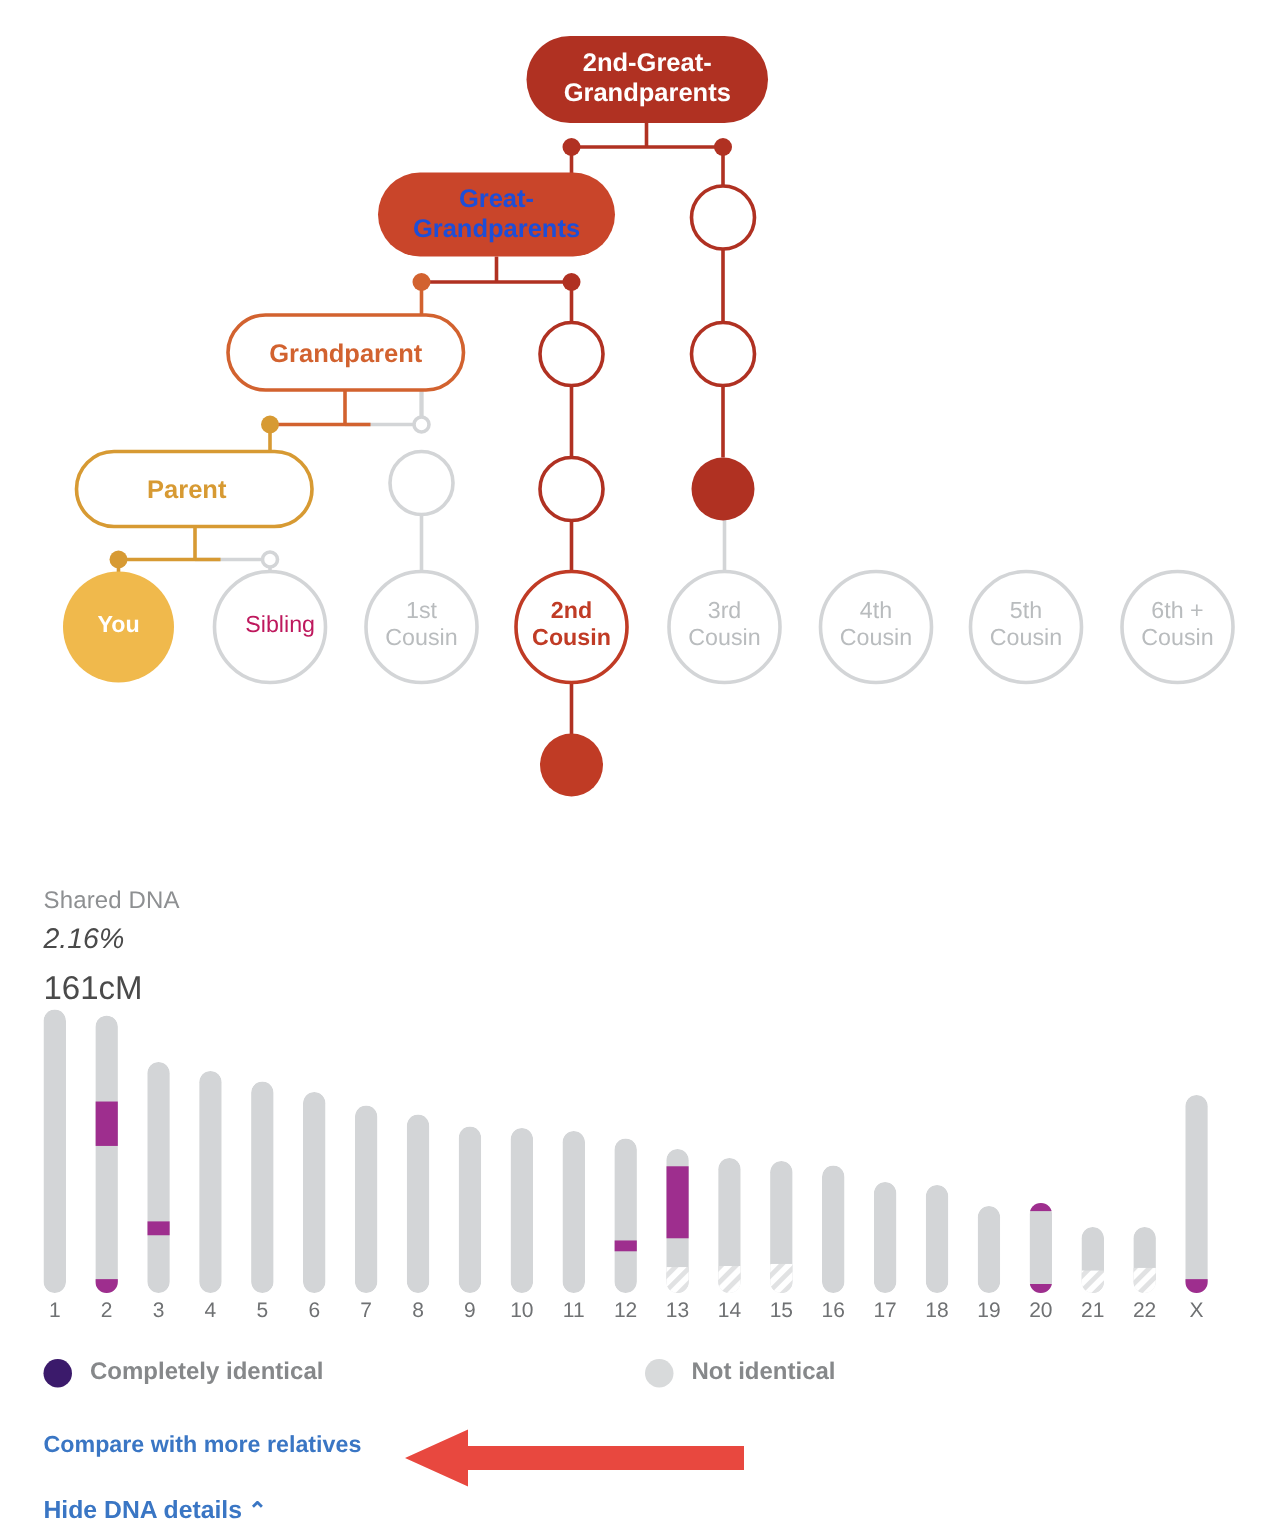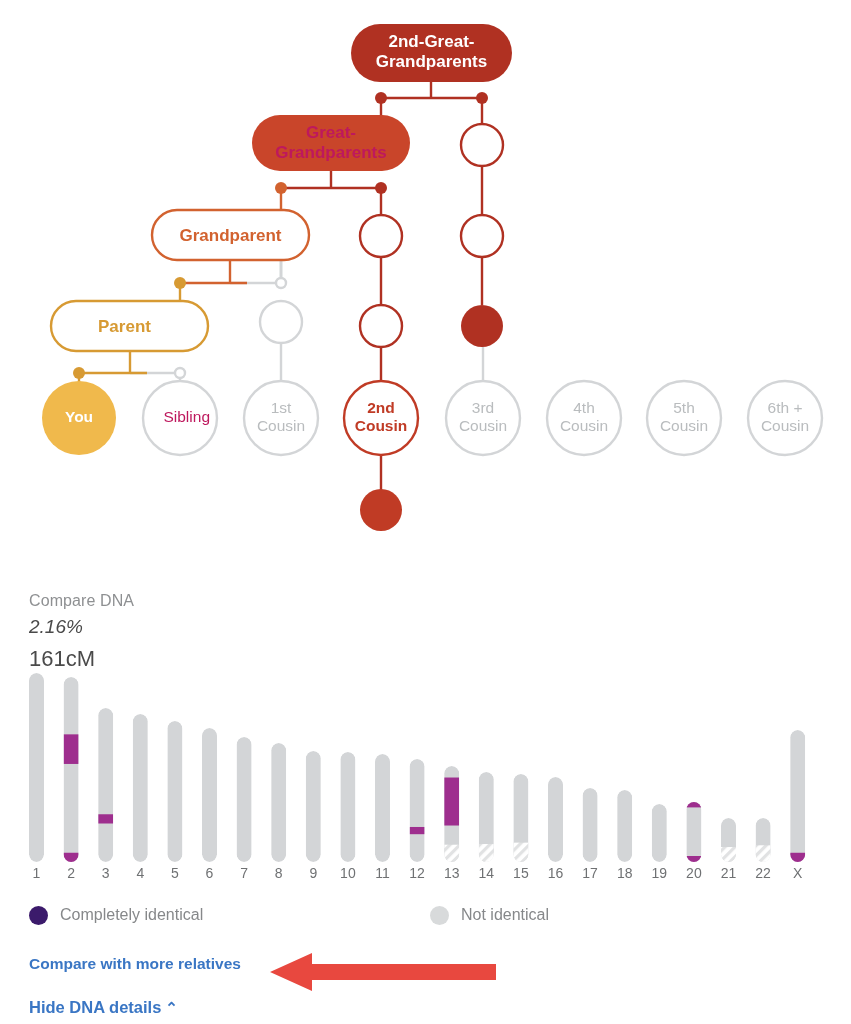--- a/index.html
+++ b/index.html
@@ -62,21 +62,21 @@
   
   #legend { position: absolute; left: 0; top: 340px; width: 851px; height: 40px; }
   .lg-item { position: absolute; top: 0; height: 30px; display: flex; align-items: center; }
   .lg-dot { width: 19px; height: 19px; border-radius: 50%; display: inline-block; }
   .lg-hatch {
     width: 19px; height: 19px; border-radius: 50%; display: inline-block;
     background-color: #eceded;
     background-image: repeating-linear-gradient(-45deg,
        #ffffff 0px, #ffffff 2px, #e2e3e4 2px, #e2e3e4 4.5px);
   }
-  .lg-text { margin-left: 12px; font-size: 16px; color: #86888a; white-space: nowrap; }
+  .lg-text { margin-left: 12px; font-size: 16px; color: #86888a; white-space: nowrap; font-weight: bold; }
 
   
   .flink {
     position: absolute; left: 29px;
     font-size: 15.5px; color: #3a76c4; font-weight: bold;
     cursor: pointer; white-space: nowrap;
   }
   #link-compare { top: 395px; font-weight: bold; }
   #link-hide { top: 438px; font-size: 16.5px; }
   #link-hide .caret { font-size: 15px; margin-left: 4px; display: inline-block; }
@@ -175,21 +175,21 @@
       <circle cx="281" cy="418" r="37" fill="#ffffff" stroke="#D3D5D7" stroke-width="2.4"></circle>
       <circle cx="381" cy="418" r="37" fill="#ffffff" stroke="#C03B25" stroke-width="2.4"></circle>
       <circle cx="483" cy="418" r="37" fill="#ffffff" stroke="#D3D5D7" stroke-width="2.4"></circle>
       <circle cx="584" cy="418" r="37" fill="#ffffff" stroke="#D3D5D7" stroke-width="2.4"></circle>
       <circle cx="684" cy="418" r="37" fill="#ffffff" stroke="#D3D5D7" stroke-width="2.4"></circle>
       <circle cx="785" cy="418" r="37" fill="#ffffff" stroke="#D3D5D7" stroke-width="2.4"></circle>
     </svg>
 
     <div class="pill-label" style="left:351px; top:32px; width:161px; color:#ffffff;">2nd-Great-
 Grandparents</div>
-    <div class="pill-label" style="left:252px; top:123px; width:158px; color:#be185d;text-align:center;">Great-
+    <div class="pill-label" style="left:252px; top:123px; width:158px; color:#1d4ed8;text-align:center;">Great-
 Grandparents</div>
     <div class="pill-label" style="left:152px; top:226px; width:157px; color:#D2622F;">Grandparent</div>
     <div class="pill-label" style="left:51px; top:317px; width:147px; color:#D79A33;">Parent</div>
 
     <div class="node-label bold" style="left:49px; top:408px; width:60px; color:#ffffff;">You</div>
     <div class="node-label" style="left:150px; top:408px; width:60px; color:#be185d;text-align:right;">Sibling</div>
     <div class="node-label" style="left:251px; top:399px; width:60px; color:#B9BCBE;">1st
 Cousin</div>
     <div class="node-label bold" style="left:351px; top:399px; width:60px; color:#C03B25;">2nd
 Cousin</div>
@@ -198,21 +198,21 @@
     <div class="node-label" style="left:554px; top:399px; width:60px; color:#B9BCBE;">4th
 Cousin</div>
     <div class="node-label" style="left:654px; top:399px; width:60px; color:#B9BCBE;">5th
 Cousin</div>
     <div class="node-label" style="left:755px; top:399px; width:60px; color:#B9BCBE;">6th +
 Cousin</div>
   </div>
 
   <div id="dna">
 
-    <div class="sd-title">Compare DNA</div>
+    <div class="sd-title">Shared DNA</div>
     <div class="sd-pct">2.16%</div>
     <div class="sd-cm">161cM</div>
 
     <div id="chromosomes"><svg width="851" height="330" viewBox="0 0 851 330">
           <defs>
             <pattern id="hatch" width="7" height="7" patternTransform="rotate(45)" patternUnits="userSpaceOnUse">
               <rect width="7" height="7" fill="#ffffff"></rect>
               <rect width="3.2" height="7" fill="#E1E2E3"></rect>
             </pattern>
             <clipPath id="clip-chr-0">

